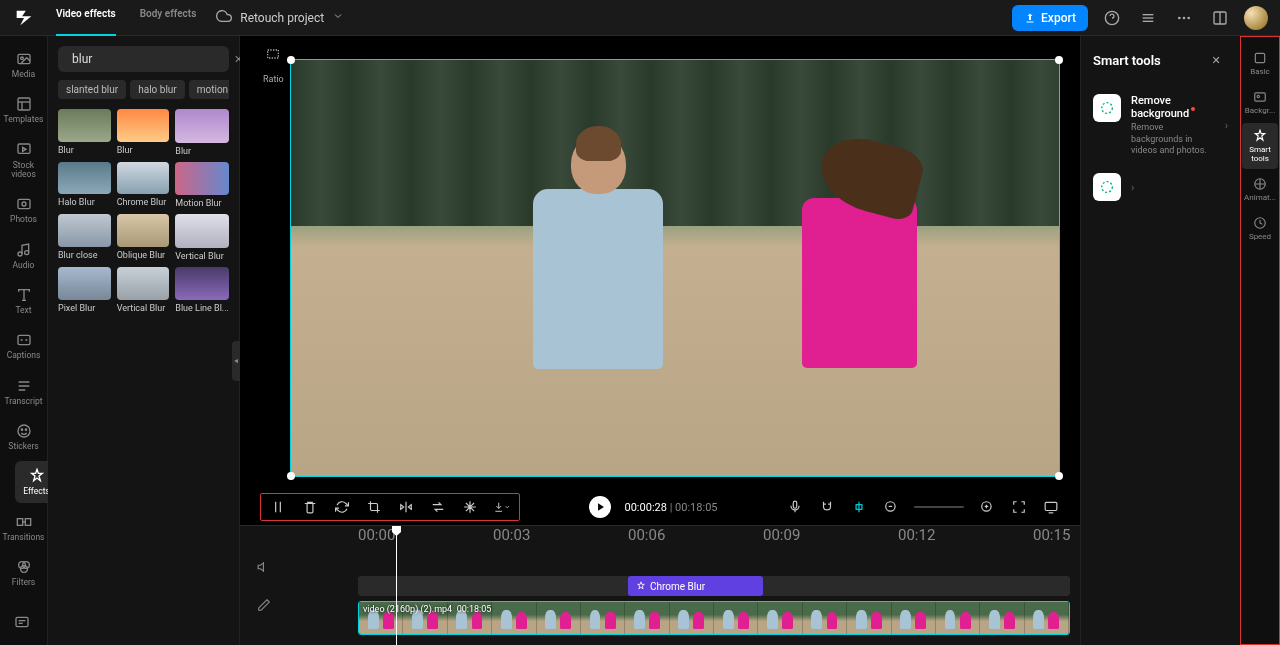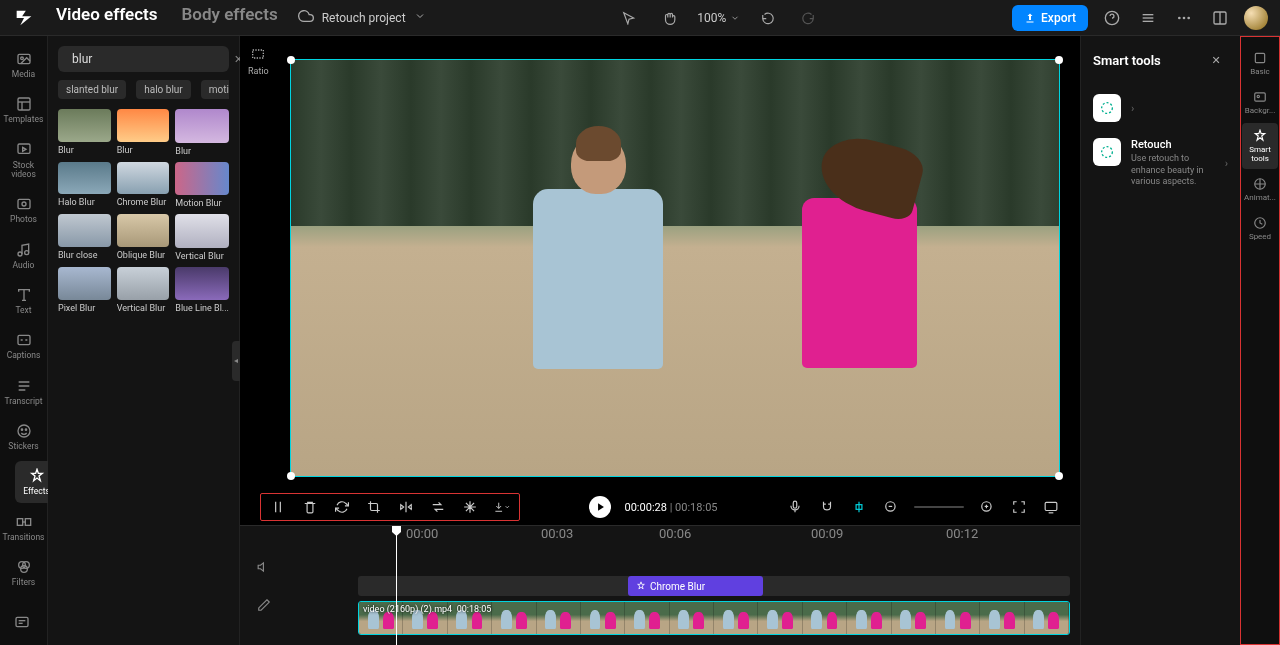--- a/index.html
+++ b/index.html
@@ -2,49 +2,49 @@
 <html><head>
 <meta charset="utf-8">
 <style>
 *{margin:0;padding:0;box-sizing:border-box;font-family:-apple-system,BlinkMacSystemFont,"Segoe UI",Roboto,sans-serif;}
 body{background:#0f0f0f;color:#e0e0e0;font-size:11px;overflow:hidden;width:1280px;height:645px;}
 .topbar{height:36px;background:#1a1a1a;display:flex;align-items:center;padding:0 12px;justify-content:space-between;border-bottom:1px solid #2a2a2a;}
 .topbar-left{display:flex;align-items:center;gap:20px;}
 .logo{width:24px;height:24px;display:flex;align-items:center;justify-content:center;}
 .logo svg{width:22px;height:22px;}
 .tabs{display:flex;gap:24px;}
-.tab{font-size:17px;font-weight:600;color:#888;cursor:pointer;padding-bottom:8px;position:relative;}
+.tab{font-size:10px;font-weight:600;color:#888;cursor:pointer;padding-bottom:8px;position:relative;}
 .tab.active{color:#fff;}
 .tab.active::after{content:"";position:absolute;bottom:-9px;left:0;right:0;height:2px;background:#00d4e0;}
 .project-name{display:flex;align-items:center;gap:8px;color:#ccc;font-size:12px;}
 .topbar-center{display:flex;align-items:center;gap:16px;}
 .zoom-display{font-size:12px;color:#ccc;display:flex;align-items:center;gap:4px;}
 .topbar-right{display:flex;align-items:center;gap:12px;}
 .export-btn{background:#0285ff;color:#fff;border:none;padding:6px 12px;border-radius:6px;font-size:12px;display:flex;align-items:center;gap:5px;cursor:pointer;font-weight:500;}
 .icon-btn{width:24px;height:24px;display:flex;align-items:center;justify-content:center;cursor:pointer;color:#aaa;}
 .avatar{width:24px;height:24px;border-radius:50%;background:radial-gradient(circle at 30% 30%,#f5deb3,#8b6914);}
 .main{display:flex;height:calc(100% - 36px);}
 .nav-rail{width:48px;background:#0f0f0f;border-right:1px solid #222;display:flex;flex-direction:column;align-items:center;padding-top:8px;gap:4px;}
 .nav-item{width:44px;display:flex;flex-direction:column;align-items:center;gap:2px;padding:6px 0;cursor:pointer;color:#888;border-radius:6px;}
 .nav-item.active{background:#2a2a2a;color:#fff;margin-left:26px;}
 .nav-item-icon{width:18px;height:18px;display:flex;align-items:center;justify-content:center;}
 .nav-item-label{font-size:8.5px;text-align:center;line-height:1.1;}
 .sidebar{width:192px;background:#141414;border-right:1px solid #222;display:flex;flex-direction:column;padding:10px;}
 .search-box{background:#2a2a2a;border-radius:6px;display:flex;align-items:center;padding:6px 8px;gap:6px;margin-bottom:8px;}
 .search-box input{background:none;border:none;color:#ddd;font-size:12px;flex:1;outline:none;}
 .search-box .close{color:#888;cursor:pointer;}
-.chips{display:flex;gap:10px;margin-bottom:10px;overflow:hidden;}
+.chips{display:flex;gap:4px;margin-bottom:10px;overflow:hidden;}
 .chip{background:#2a2a2a;padding:4px 8px;border-radius:4px;font-size:10px;color:#bbb;white-space:nowrap;cursor:pointer;}
 .effects-grid{display:grid;grid-template-columns:repeat(3,1fr);gap:6px;}
 .effect-item{display:flex;flex-direction:column;gap:3px;cursor:pointer;}
 .effect-thumb{width:100%;aspect-ratio:16/10;border-radius:4px;background:#333;}
 .effect-label{font-size:9px;color:#ccc;white-space:nowrap;overflow:hidden;text-overflow:ellipsis;}
 .center{flex:1;display:flex;flex-direction:column;background:#000;position:relative;}
 .canvas-area{flex:1;display:flex;align-items:center;justify-content:center;position:relative;padding:10px 10px 0 40px;}
-.ratio-btn{position:absolute;left:8px;top:10px;display:flex;flex-direction:column;align-items:center;gap:4px;color:#aaa;font-size:9px;}
+.ratio-btn{position:absolute;left:23px;top:10px;display:flex;flex-direction:column;align-items:center;gap:12px;color:#aaa;font-size:9px;}
 .video-frame{position:relative;border:1px solid #00d4e0;width:770px;height:418px;}
 .video-content{width:100%;height:100%;background:linear-gradient(to bottom, #3d5a3d 0%, #4a6b4a 35%, #8b9b7a 38%, #c4b090 45%, #b8a585 100%);position:relative;overflow:hidden;}
 .handle{width:8px;height:8px;background:#fff;border-radius:50%;position:absolute;z-index:2;}
 .handle.tl{top:-4px;left:-4px;}.handle.tr{top:-4px;right:-4px;}.handle.bl{bottom:-4px;left:-4px;}.handle.br{bottom:-4px;right:-4px;}
 .person-1{position:absolute;left:28%;top:18%;width:24%;height:75%;}
 .person-1 .head{width:55px;height:60px;background:#c49a7a;border-radius:50% 50% 45% 45%;margin:0 auto;position:relative;}
 .person-1 .head::before{content:"";position:absolute;top:-8px;left:5px;right:5px;height:35px;background:#6b4a2f;border-radius:50% 50% 30% 30%;}
 .person-1 .body{width:130px;height:180px;background:#a8c4d4;border-radius:15px 15px 5px 5px;margin:0 auto;margin-top:-5px;}
 .person-2{position:absolute;right:14%;top:22%;width:24%;height:72%;}
 .person-2 .head{width:48px;height:52px;background:#c49a7a;border-radius:50%;margin:0 auto;position:relative;}
@@ -57,21 +57,21 @@
 .tool-btn{width:18px;height:18px;display:flex;align-items:center;justify-content:center;color:#ccc;cursor:pointer;}
 .play-btn{width:22px;height:22px;background:#fff;border-radius:50%;display:flex;align-items:center;justify-content:center;cursor:pointer;}
 .play-btn svg{margin-left:2px;}
 .time-display{font-size:11px;color:#fff;}
 .time-display .dur{color:#888;}
 .zoom-slider{width:50px;height:2px;background:#444;border-radius:2px;}
 .timeline{height:120px;background:#141414;border-top:1px solid #2a2a2a;display:flex;}
 .timeline-left{width:48px;display:flex;flex-direction:column;align-items:center;justify-content:center;gap:20px;}
 .timeline-main{flex:1;position:relative;overflow:hidden;}
 .ruler{height:16px;display:flex;position:relative;padding-left:70px;}
-.ruler-tick{position:absolute;font-size:13px;color:#888;margin-left:48px;}
+.ruler-tick{position:absolute;font-size:15px;color:#888;}
 .playhead{position:absolute;top:0;bottom:0;width:1px;background:#fff;left:108px;z-index:5;}
 .playhead::before{content:"";position:absolute;top:0;left:-4px;width:9px;height:10px;background:#fff;clip-path:polygon(0 0,100% 0,100% 60%,50% 100%,0 60%);}
 .effect-track{position:absolute;top:50px;left:70px;right:10px;height:20px;background:#2a2a2a;border-radius:3px;}
 .effect-clip{position:absolute;left:270px;top:0;height:20px;width:135px;background:#6040e0;border-radius:3px;display:flex;align-items:center;padding:0 8px;gap:4px;color:#fff;font-size:10px;}
 .video-track{position:absolute;top:75px;left:70px;right:10px;height:34px;background:#1a3a3a;border:1px solid #00d4e0;border-radius:3px;display:flex;overflow:hidden;}
 .video-track .label{position:absolute;left:4px;top:2px;font-size:9px;color:#fff;z-index:2;text-shadow:0 0 3px #000;}
 .frame-thumb{flex:1;background:linear-gradient(to bottom,#4a6b4a 40%,#b8a585 60%);position:relative;border-right:1px solid rgba(0,0,0,0.2);}
 .frame-thumb::after{content:"";position:absolute;left:20%;top:25%;width:25%;height:60%;background:#a8c4d4;border-radius:40% 40% 10% 10%;}
 .frame-thumb::before{content:"";position:absolute;right:20%;top:30%;width:25%;height:55%;background:#e02090;border-radius:40% 40% 10% 10%;}
 .right-panel{width:160px;background:#141414;border-left:1px solid #222;padding:12px;}
@@ -125,48 +125,20 @@
           </svg>
       </span>
       <span>Retouch project</span>
       <span>
         <svg width="12" height="12" viewBox="0 0 24 24" fill="none" stroke="#aaa" stroke-width="2">
             <polyline points="6 9 12 15 18 9"></polyline>
           </svg>
       </span>
     </div>
   </div>
-  <div class="topbar-center">
-    <div class="icon-btn">
-        <svg width="14" height="14" viewBox="0 0 24 24" fill="none" stroke="currentColor" stroke-width="2">
-          <path d="M3 3l7 19 2-8 8-2z"></path>
-        </svg>
-      </div>
-    <div class="icon-btn">
-        <svg width="14" height="14" viewBox="0 0 24 24" fill="none" stroke="currentColor" stroke-width="2">
-          <path d="M18 11V6a2 2 0 0 0-4 0v5m0-5a2 2 0 0 0-4 0v5m0-3a2 2 0 0 0-4 0v7a8 8 0 0 0 16 0v-5a2 2 0 0 0-4 0"></path>
-        </svg>
-      </div>
-    <div class="zoom-display">
-      <span>100%</span>
-      <svg width="10" height="10" viewBox="0 0 24 24" fill="none" stroke="#aaa" stroke-width="2">
-          <polyline points="6 9 12 15 18 9"></polyline>
-        </svg>
-    </div>
-    <div class="icon-btn">
-        <svg width="14" height="14" viewBox="0 0 24 24" fill="none" stroke="currentColor" stroke-width="2">
-          <path d="M3 7v6h6M3 13a9 9 0 1 0 3-7"></path>
-        </svg>
-      </div>
-    <div class="icon-btn" style="opacity:0.4">
-        <svg width="14" height="14" viewBox="0 0 24 24" fill="none" stroke="currentColor" stroke-width="2">
-          <path d="M21 7v6h-6M21 13a9 9 0 1 1-3-7"></path>
-        </svg>
-      </div>
-  </div>
   <div class="topbar-right">
     <button class="export-btn">
       <svg width="12" height="12" viewBox="0 0 24 24" fill="#fff">
           <path d="M12 3l5 5h-3v8h-4V8H7z M5 19h14v2H5z"></path>
         </svg>
       <span>Export</span>
     </button>
     <div class="icon-btn">
         <svg width="16" height="16" viewBox="0 0 24 24" fill="none" stroke="currentColor" stroke-width="2">
           <circle cx="12" cy="12" r="10"></circle>
@@ -520,21 +492,21 @@
         <div class="tool-btn">
             <svg width="14" height="14" viewBox="0 0 24 24" fill="none" stroke="#888" stroke-width="2">
               <path d="M17 3l4 4L7 21H3v-4z"></path>
             </svg>
           </div>
       </div>
       <div class="timeline-main">
         <div class="ruler" id="ruler">
             <div class="ruler-tick" style="left: 70px;">00:00</div>
             <div class="ruler-tick" style="left: 205px;">00:03</div>
-            <div class="ruler-tick" style="left: 323px;">00:06</div>
+            <div class="ruler-tick" style="left: 340px;">00:06</div>
             <div class="ruler-tick" style="left: 475px;">00:09</div>
             <div class="ruler-tick" style="left: 610px;">00:12</div>
             <div class="ruler-tick" style="left: 745px; text-align: center;">00:15</div>
           </div>
         <div class="playhead"></div>
         <div class="effect-track">
           <div class="effect-clip">
             <svg width="10" height="10" viewBox="0 0 24 24" fill="none" stroke="#fff" stroke-width="2">
                 <path d="M12 2l2 6h6l-5 4 2 7-5-4-5 4 2-7-5-4h6z"></path>
               </svg>
@@ -569,31 +541,31 @@
       <div class="panel-title">Smart tools</div>
       <div class="icon-btn">✕</div>
     </div>
     <div id="smart-items">
         <div class="smart-tool-item">
           <div class="smart-tool-icon">
             <svg width="16" height="16" viewBox="0 0 24 24" fill="none" stroke="#00b090" stroke-width="2">
               <circle cx="12" cy="12" r="8" stroke-dasharray="3 3"></circle>
             </svg>
           </div>
+          <div class="smart-tool-text">
+            <div class="smart-tool-title">Remove background<span class="badge-dot"></span></div>
+            <div class="smart-tool-desc">Remove backgrounds in videos and photos.</div>
+          </div>
           <div class="chev">›</div>
         </div>
         <div class="smart-tool-item">
           <div class="smart-tool-icon">
             <svg width="16" height="16" viewBox="0 0 24 24" fill="none" stroke="#00b090" stroke-width="2">
               <circle cx="12" cy="12" r="8" stroke-dasharray="3 3"></circle>
             </svg>
-          </div>
-          <div class="smart-tool-text">
-            <div class="smart-tool-title">Retouch</div>
-            <div class="smart-tool-desc">Use retouch to enhance beauty in various aspects.</div>
           </div>
           <div class="chev">›</div>
         </div>
       </div>
   </div>
 
   <div class="prop-rail red-box" id="prop-rail">
       <div class="prop-item">
         <svg width="14" height="14" viewBox="0 0 24 24" fill="none" stroke="currentColor" stroke-width="2">
           <rect x="4" y="4" width="16" height="16" rx="2"></rect>

